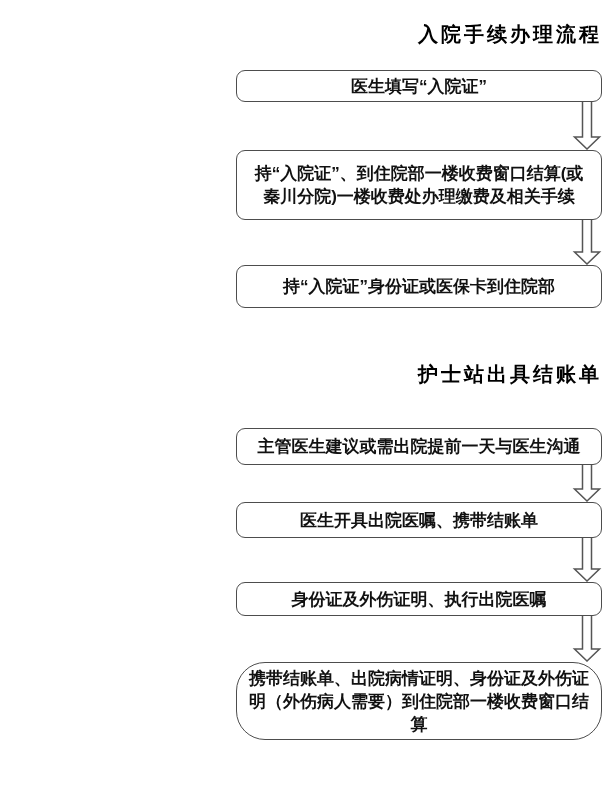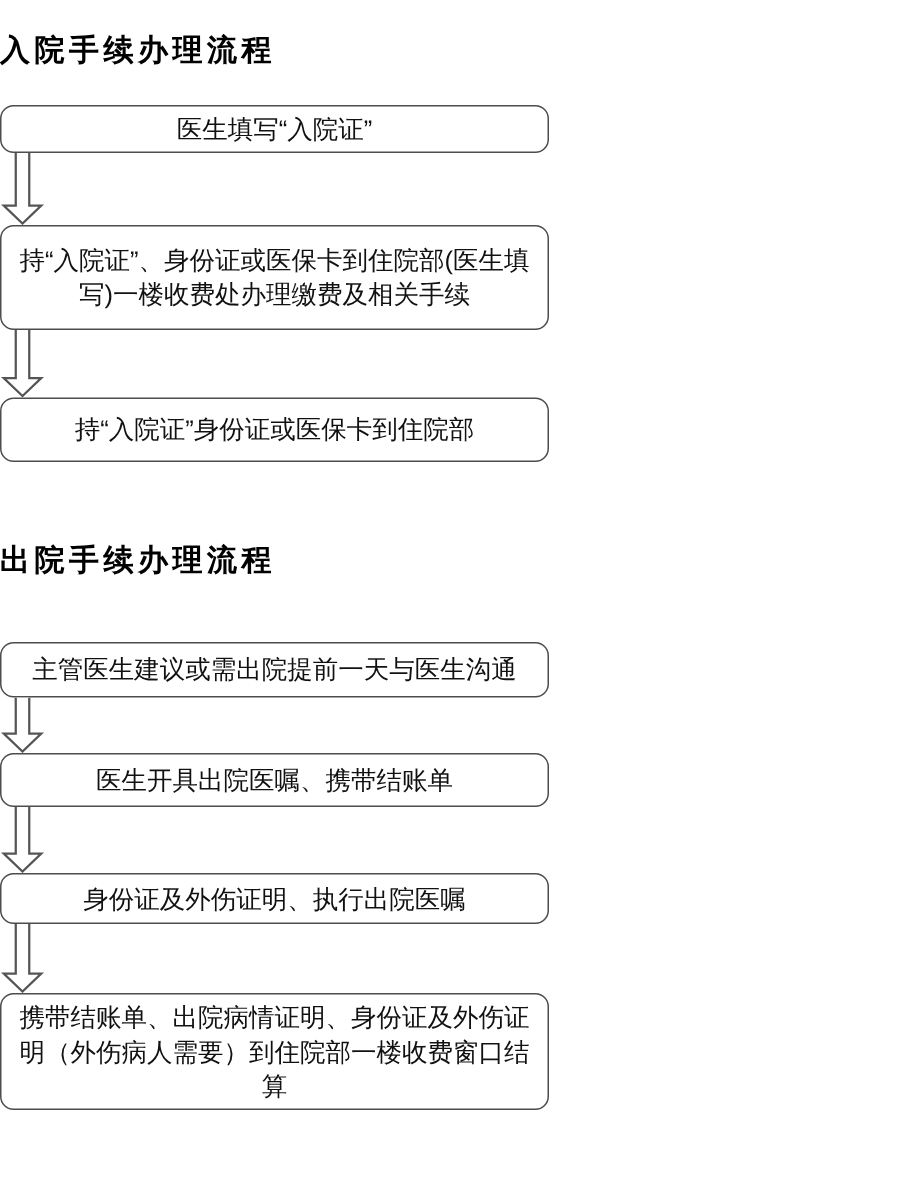--- a/index.html
+++ b/index.html
@@ -12,21 +12,21 @@
     background: #ffffff;
     font-family: "Liberation Sans", sans-serif;
     color: #111111;
     overflow: hidden;
   }
   .page {
     width: 602px;
     height: 768px;
     display: flex;
     flex-direction: column;
-    align-items: flex-start;
+    align-items: flex-end;
   }
   .flow-title {
     margin: 0;
     height: 24px;
     line-height: 24px;
     font-size: 20px;
     font-weight: bold;
     letter-spacing: 3px;
     color: #000000;
     text-align: center;
@@ -39,31 +39,31 @@
     width: 366px;
     border: 1.5px solid #4d4d4d;
     border-radius: 9px;
     background: #ffffff;
     display: flex;
     align-items: center;
     justify-content: center;
     text-align: center;
     padding: 3px 12px;
     font-size: 17px;
-    font-weight: normal;
+    font-weight: bold;
     line-height: 23px;
     color: #111111;
   }
   .b1 { min-height: 32px; }
   .b2 { min-height: 70px; }
   .b3 { min-height: 43px; }
   .b4 { min-height: 37px; }
   .b5 { min-height: 36px; }
   .b6 { min-height: 34px; }
-  .b7 { min-height: 78px; }
+  .b7 { min-height: 78px; border-radius: 29px; }
   .arrow {
     display: block;
     flex: 0 0 auto;
   }
 </style>
 </head>
 <body>
 
 <div class="page">
 
@@ -71,32 +71,32 @@
 
   <div class="box b1">
     <span>医生填写“入院证”</span>
   </div>
 
   <svg class="arrow" width="30" height="48" viewBox="0 0 30 48" aria-hidden="true">
     <path d="M10.5 0 V35 H2.5 L15 47 L27.5 35 H19.5 V0" fill="#ffffff" stroke="#555555" stroke-width="1.5"></path>
   </svg>
 
   <div class="box b2">
-    <span>持“入院证”、身份证或医保卡到住院部(医生填写)一楼收费处办理缴费及相关手续</span>
+    <span>持“入院证”、到住院部一楼收费窗口结算(或秦川分院)一楼收费处办理缴费及相关手续</span>
   </div>
 
   <svg class="arrow" width="30" height="45" viewBox="0 0 30 45" aria-hidden="true">
     <path d="M10.5 0 V32 H2.5 L15 44 L27.5 32 H19.5 V0" fill="#ffffff" stroke="#555555" stroke-width="1.5"></path>
   </svg>
 
   <div class="box b3">
     <span>持“入院证”身份证或医保卡到住院部</span>
   </div>
 
-  <h1 class="flow-title t2">出院手续办理流程</h1>
+  <h1 class="flow-title t2">护士站出具结账单</h1>
 
   <div class="box b4">
     <span>主管医生建议或需出院提前一天与医生沟通</span>
   </div>
 
   <svg class="arrow" width="30" height="37" viewBox="0 0 30 37" aria-hidden="true">
     <path d="M10.5 0 V24 H2.5 L15 36 L27.5 24 H19.5 V0" fill="#ffffff" stroke="#555555" stroke-width="1.5"></path>
   </svg>
 
   <div class="box b5">

